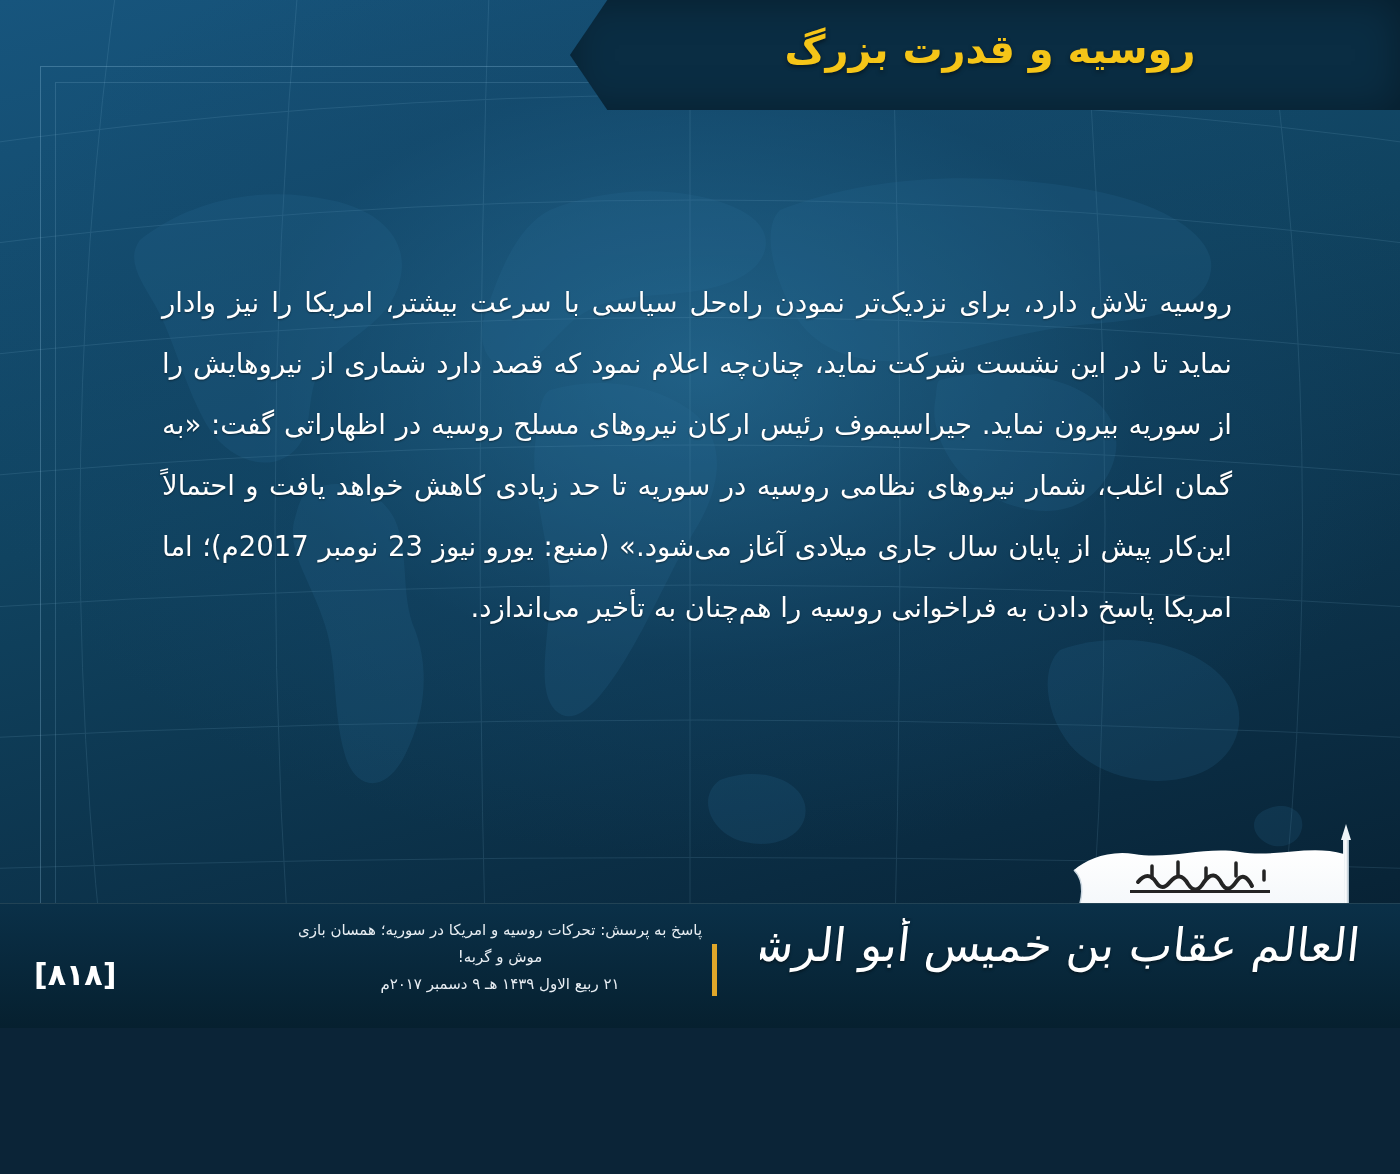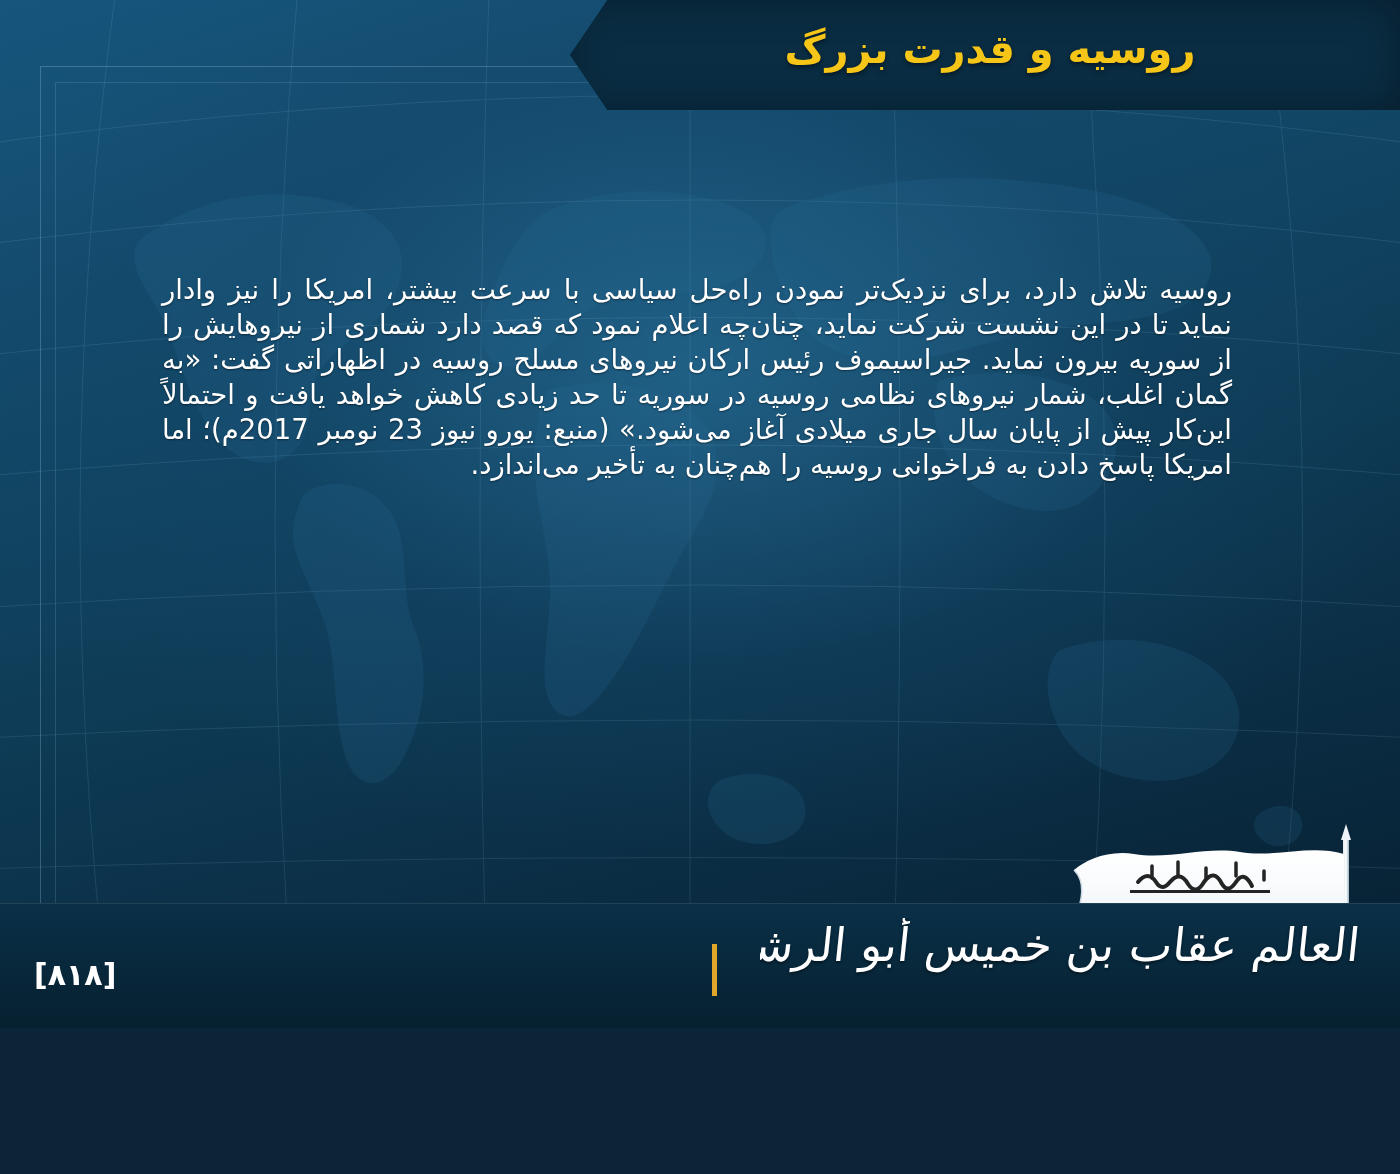--- a/index.html
+++ b/index.html
@@ -98,21 +98,21 @@
   }
 
   
   .body-text {
     position: absolute;
     top: 272px;
     right: 168px;
     width: 1070px;
     color: #ffffff;
     font-size: 27.5px;
-    line-height: 35px;
+    line-height: 61px;
     text-align: justify;
     direction: rtl;
     text-shadow: 0 1px 2px rgba(0,0,0,0.45);
     font-family: "DejaVu Sans", "Liberation Sans", sans-serif;
     margin-left: 16px;
   }
 
   
   .flag-wrap {
     position: absolute;
@@ -268,18 +268,22 @@
         <circle cx="132" cy="86" r="2.4"></circle>
         <circle cx="162" cy="88" r="2.4"></circle>
         <circle cx="96" cy="116" r="2.2"></circle>
         <circle cx="150" cy="118" r="2.2"></circle>
       </g>
     </svg>
   </div>
 
   <div class="footer-solid"></div>
   <div class="issue-number">[۸۱۸]</div>
+  <div class="footer-meta">
+    <div>پاسخ به پرسش: تحرکات روسیه و امریکا در سوریه؛ همسان بازی موش و گربه!</div>
+    <div>۲۱ ربیع الاول ۱۴۳۹ هـ ۹ دسمبر ۲۰۱۷م</div>
+  </div>
   <div class="footer-sep"></div>
   <div class="brand-script">
     <span>العالم عقاب بن خمیس أبو الرشتة</span>
   </div>
 
 </div>
 
 </body></html>

